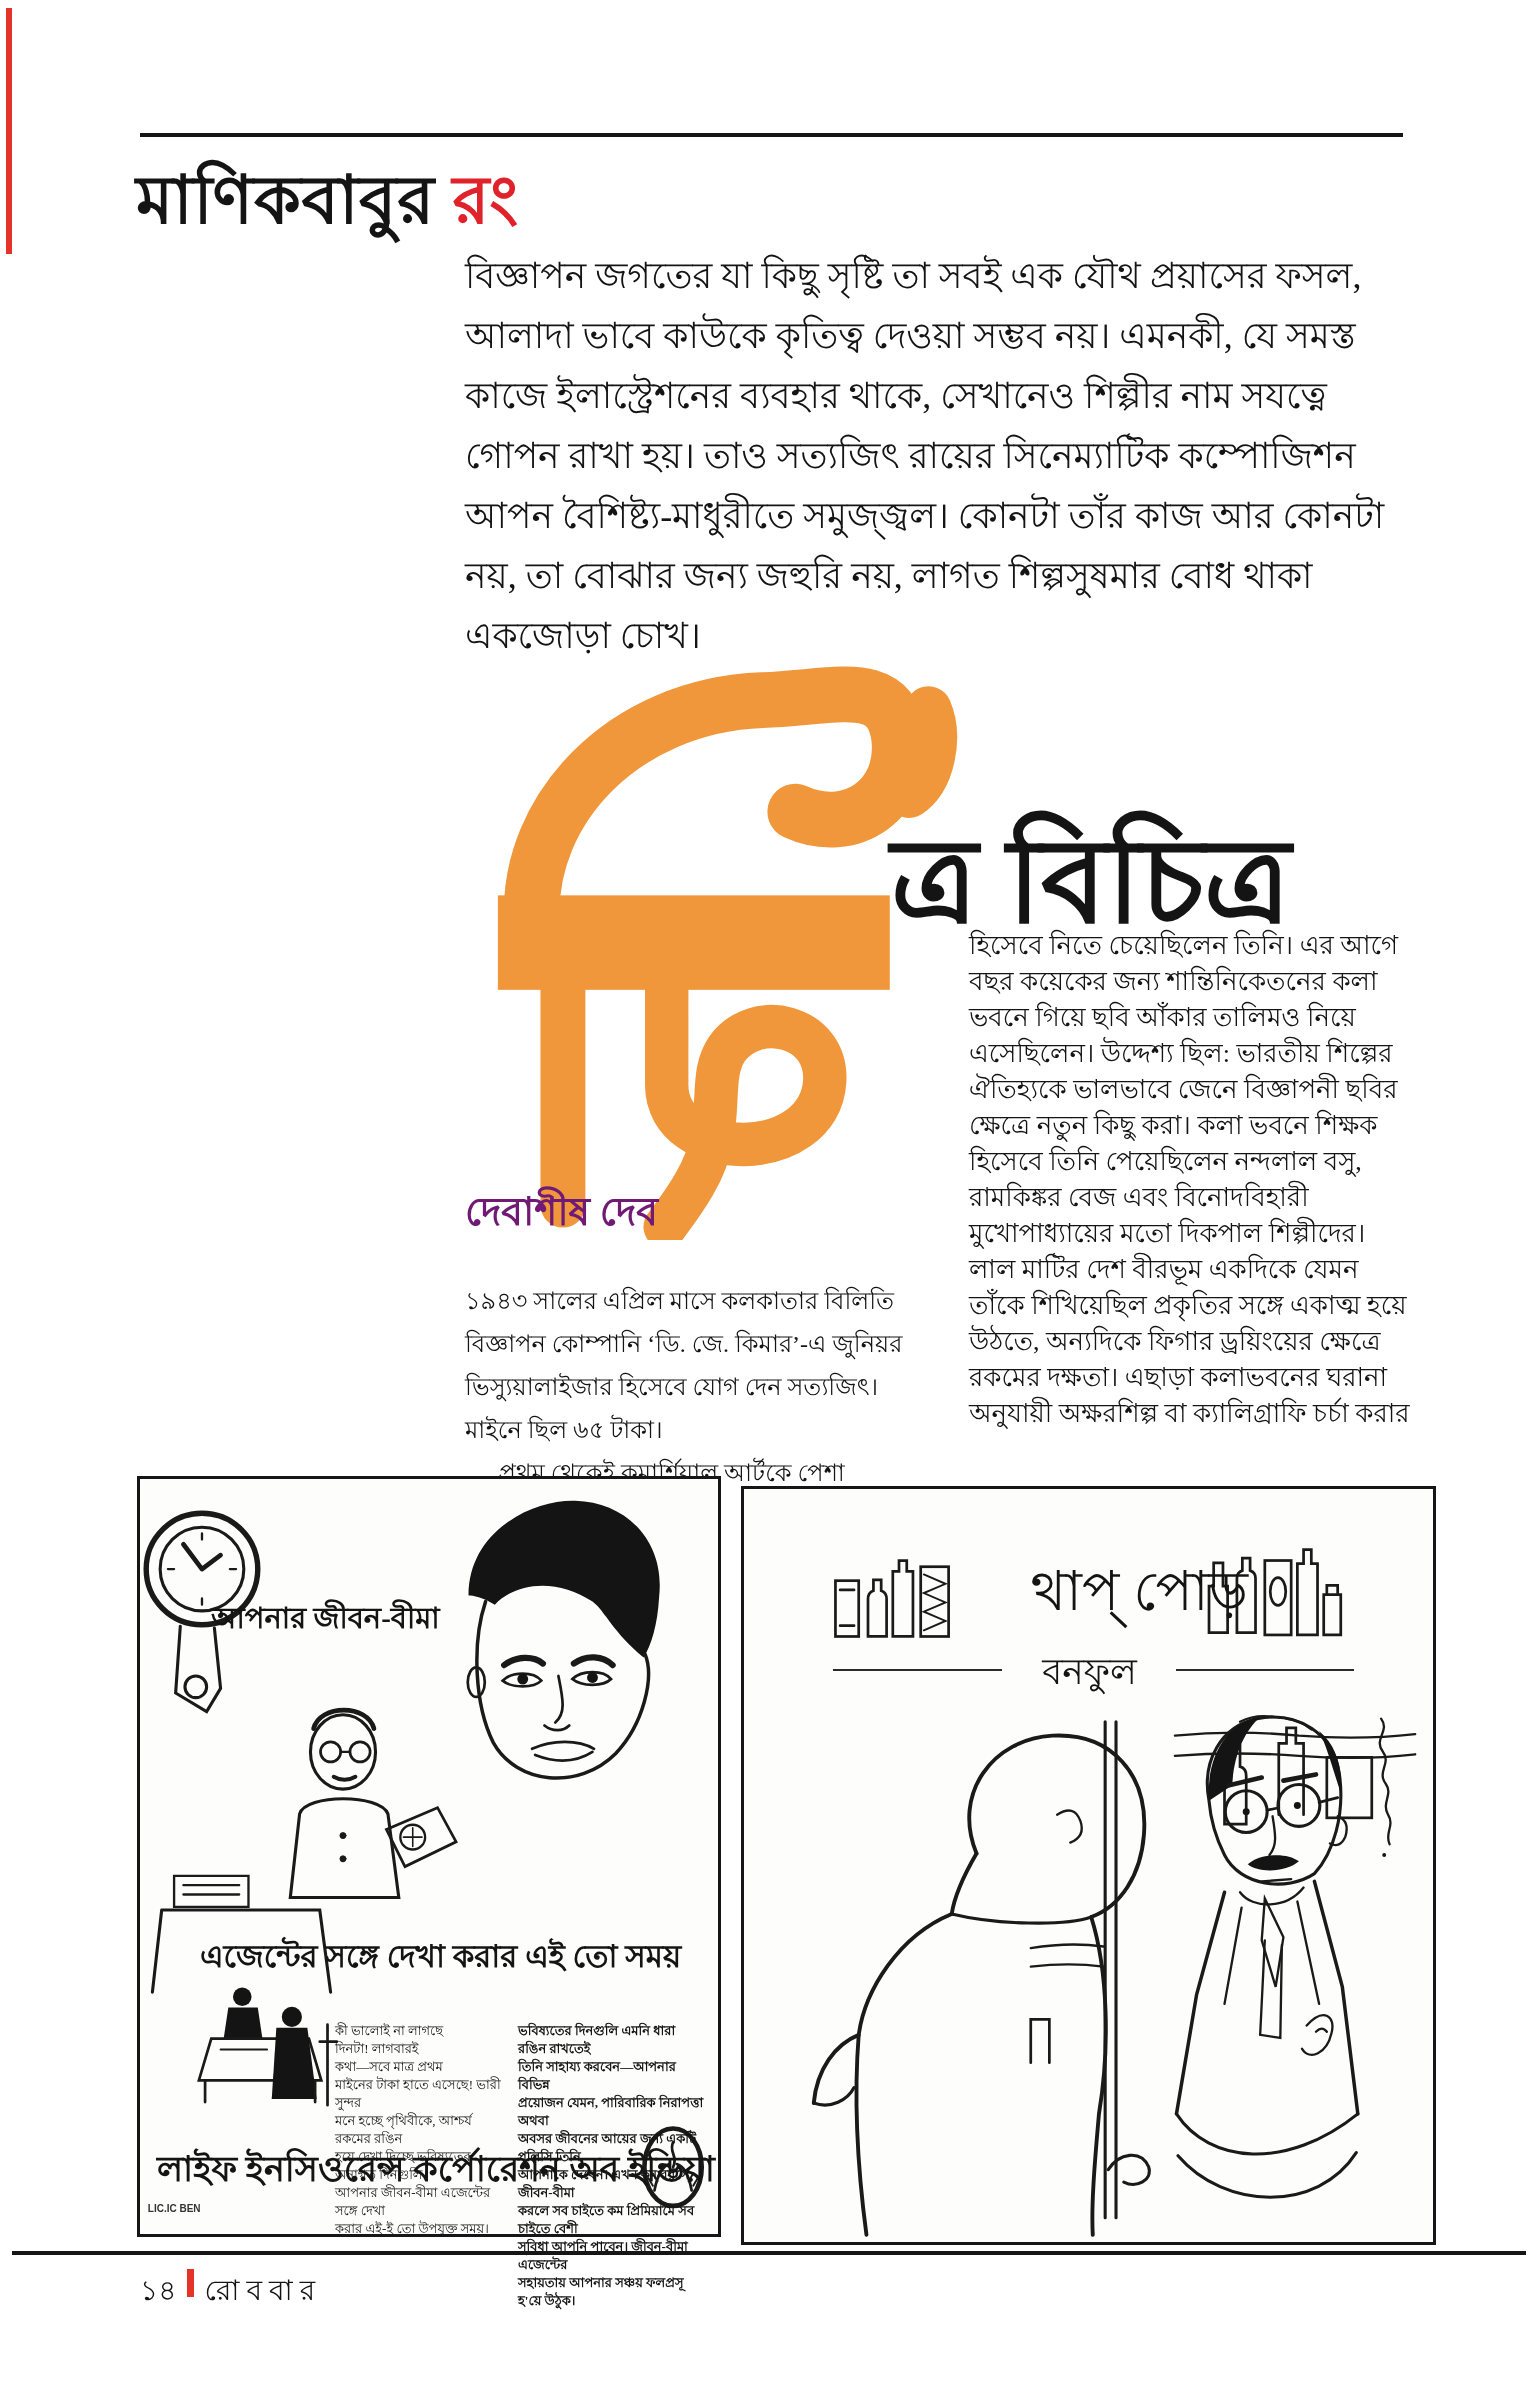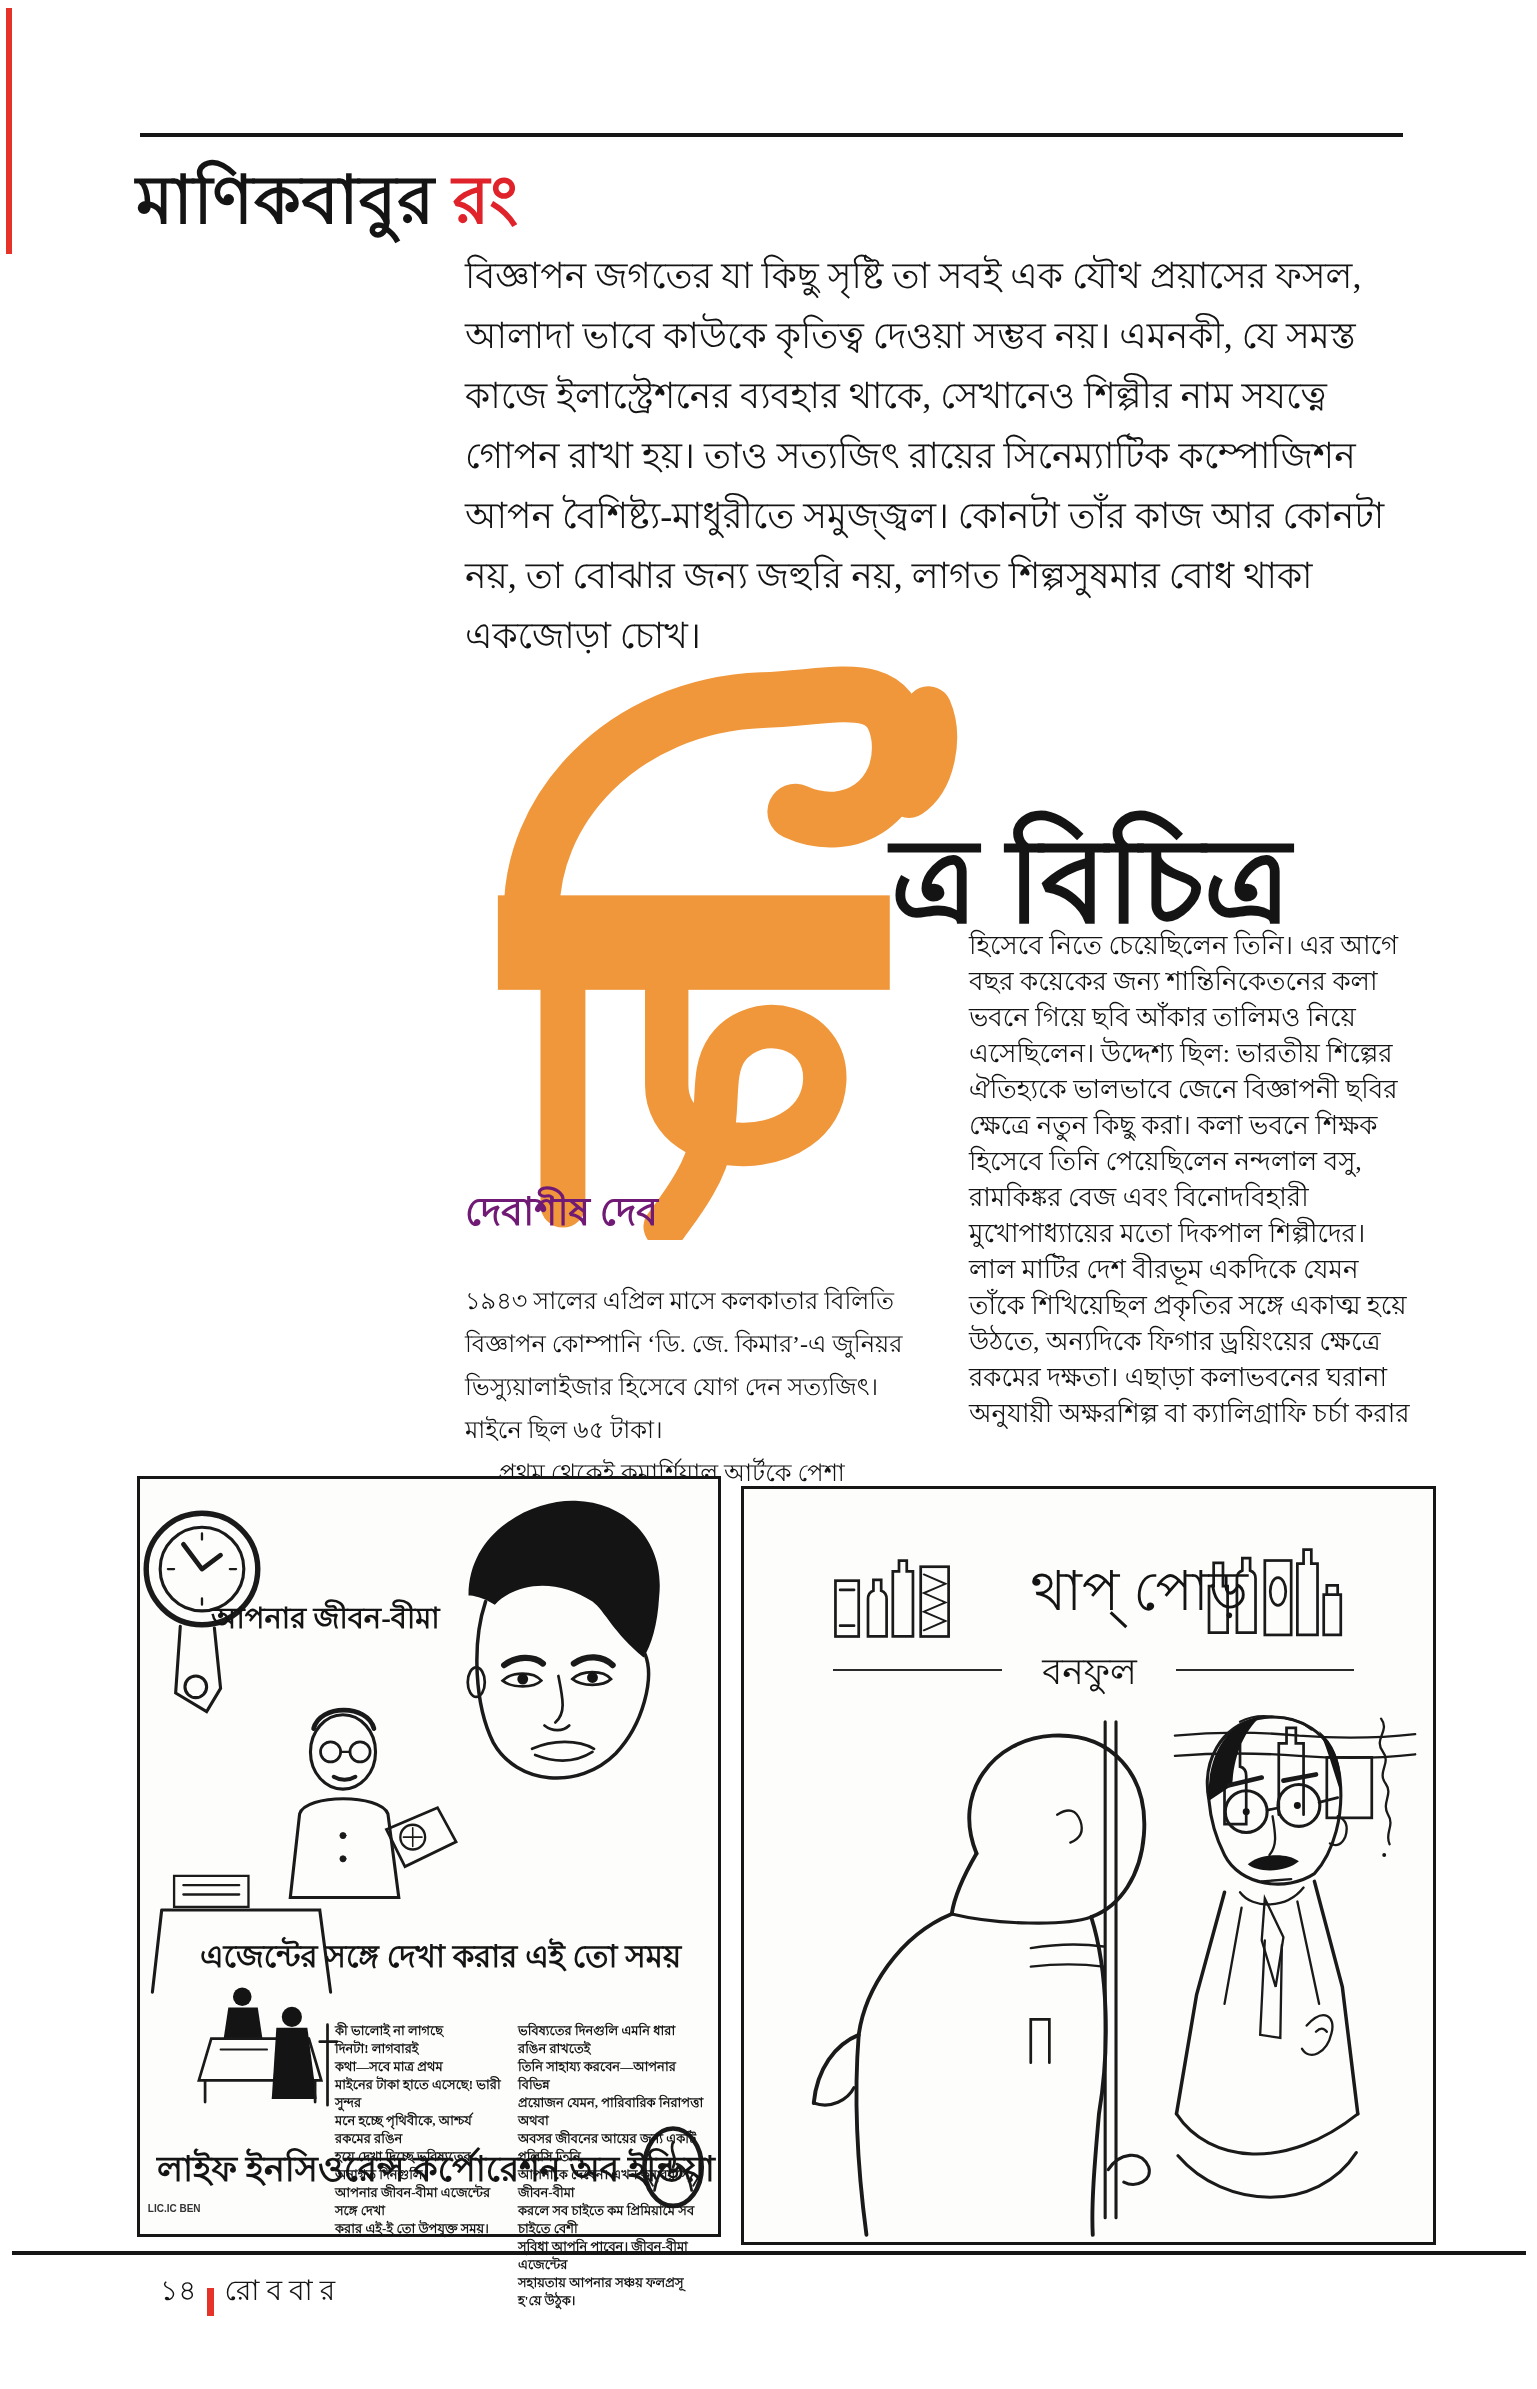--- a/index.html
+++ b/index.html
@@ -27,34 +27,34 @@
   .col-right{left:969px;top:928px;width:465px;font-size:26px;line-height:36px;}
 
   
   .ad-box{border:3.9px solid #161616;background:#fdfdfc;}
   .ad-left{left:137px;top:1476px;width:578px;height:755px;}
   .ad-right{left:741px;top:1486px;width:689px;height:753px;}
   .ad-box svg{position:absolute;left:0;top:0;}
 
   .lifebima-label{left:71px;top:116px;font-size:29px;font-weight:700;white-space:nowrap;}
   .ad-headline{left:60px;top:453px;width:450px;text-align:center;font-size:31px;font-weight:800;white-space:nowrap;}
-  .ad-colA{left:195px;top:543px;width:174px;font-size:13px;line-height:18px;font-weight:700;}
+  .ad-colA{left:195px;top:543px;width:174px;font-size:13px;line-height:18px;font-weight:400;}
   .ad-colB{left:378px;top:543px;width:186px;font-size:13px;line-height:18px;font-weight:600;}
   .lic-line{left:17px;top:663px;width:473px;font-size:35px;font-weight:800;white-space:nowrap;}
   .lic-caption{left:7.8px;top:724px;font-size:10px;font-family:"Liberation Sans",sans-serif;font-weight:700;color:#333;}
 
   .cover-title{left:194px;top:60px;width:310px;text-align:right;font-size:55px;font-weight:500;white-space:nowrap;}
   .cover-author{left:264px;top:155px;width:163px;text-align:center;font-size:36px;font-weight:500;}
   .author-line{height:2.3px;background:#2a2a2a;top:180px;}
   .author-line.l{left:89px;width:169px;}
   .author-line.r{left:432px;width:178px;}
 
   
   .footer-rule{left:11.6px;top:2251px;width:1514px;height:3.9px;background:#161616;}
-  .footer{left:140px;top:2269px;font-size:28px;display:flex;align-items:flex-end;gap:11px;margin-left:20px;}
+  .footer{left:140px;top:2269px;font-size:28px;display:flex;align-items:flex-start;gap:11px;}
   .footer .sep{display:inline-block;width:6.2px;height:28px;background:#e63329;}
   .footer .mag{letter-spacing:7px;}
 
   .line{display:block;}
 </style>
 </head>
 <body>
 
 <div class="page">
 

